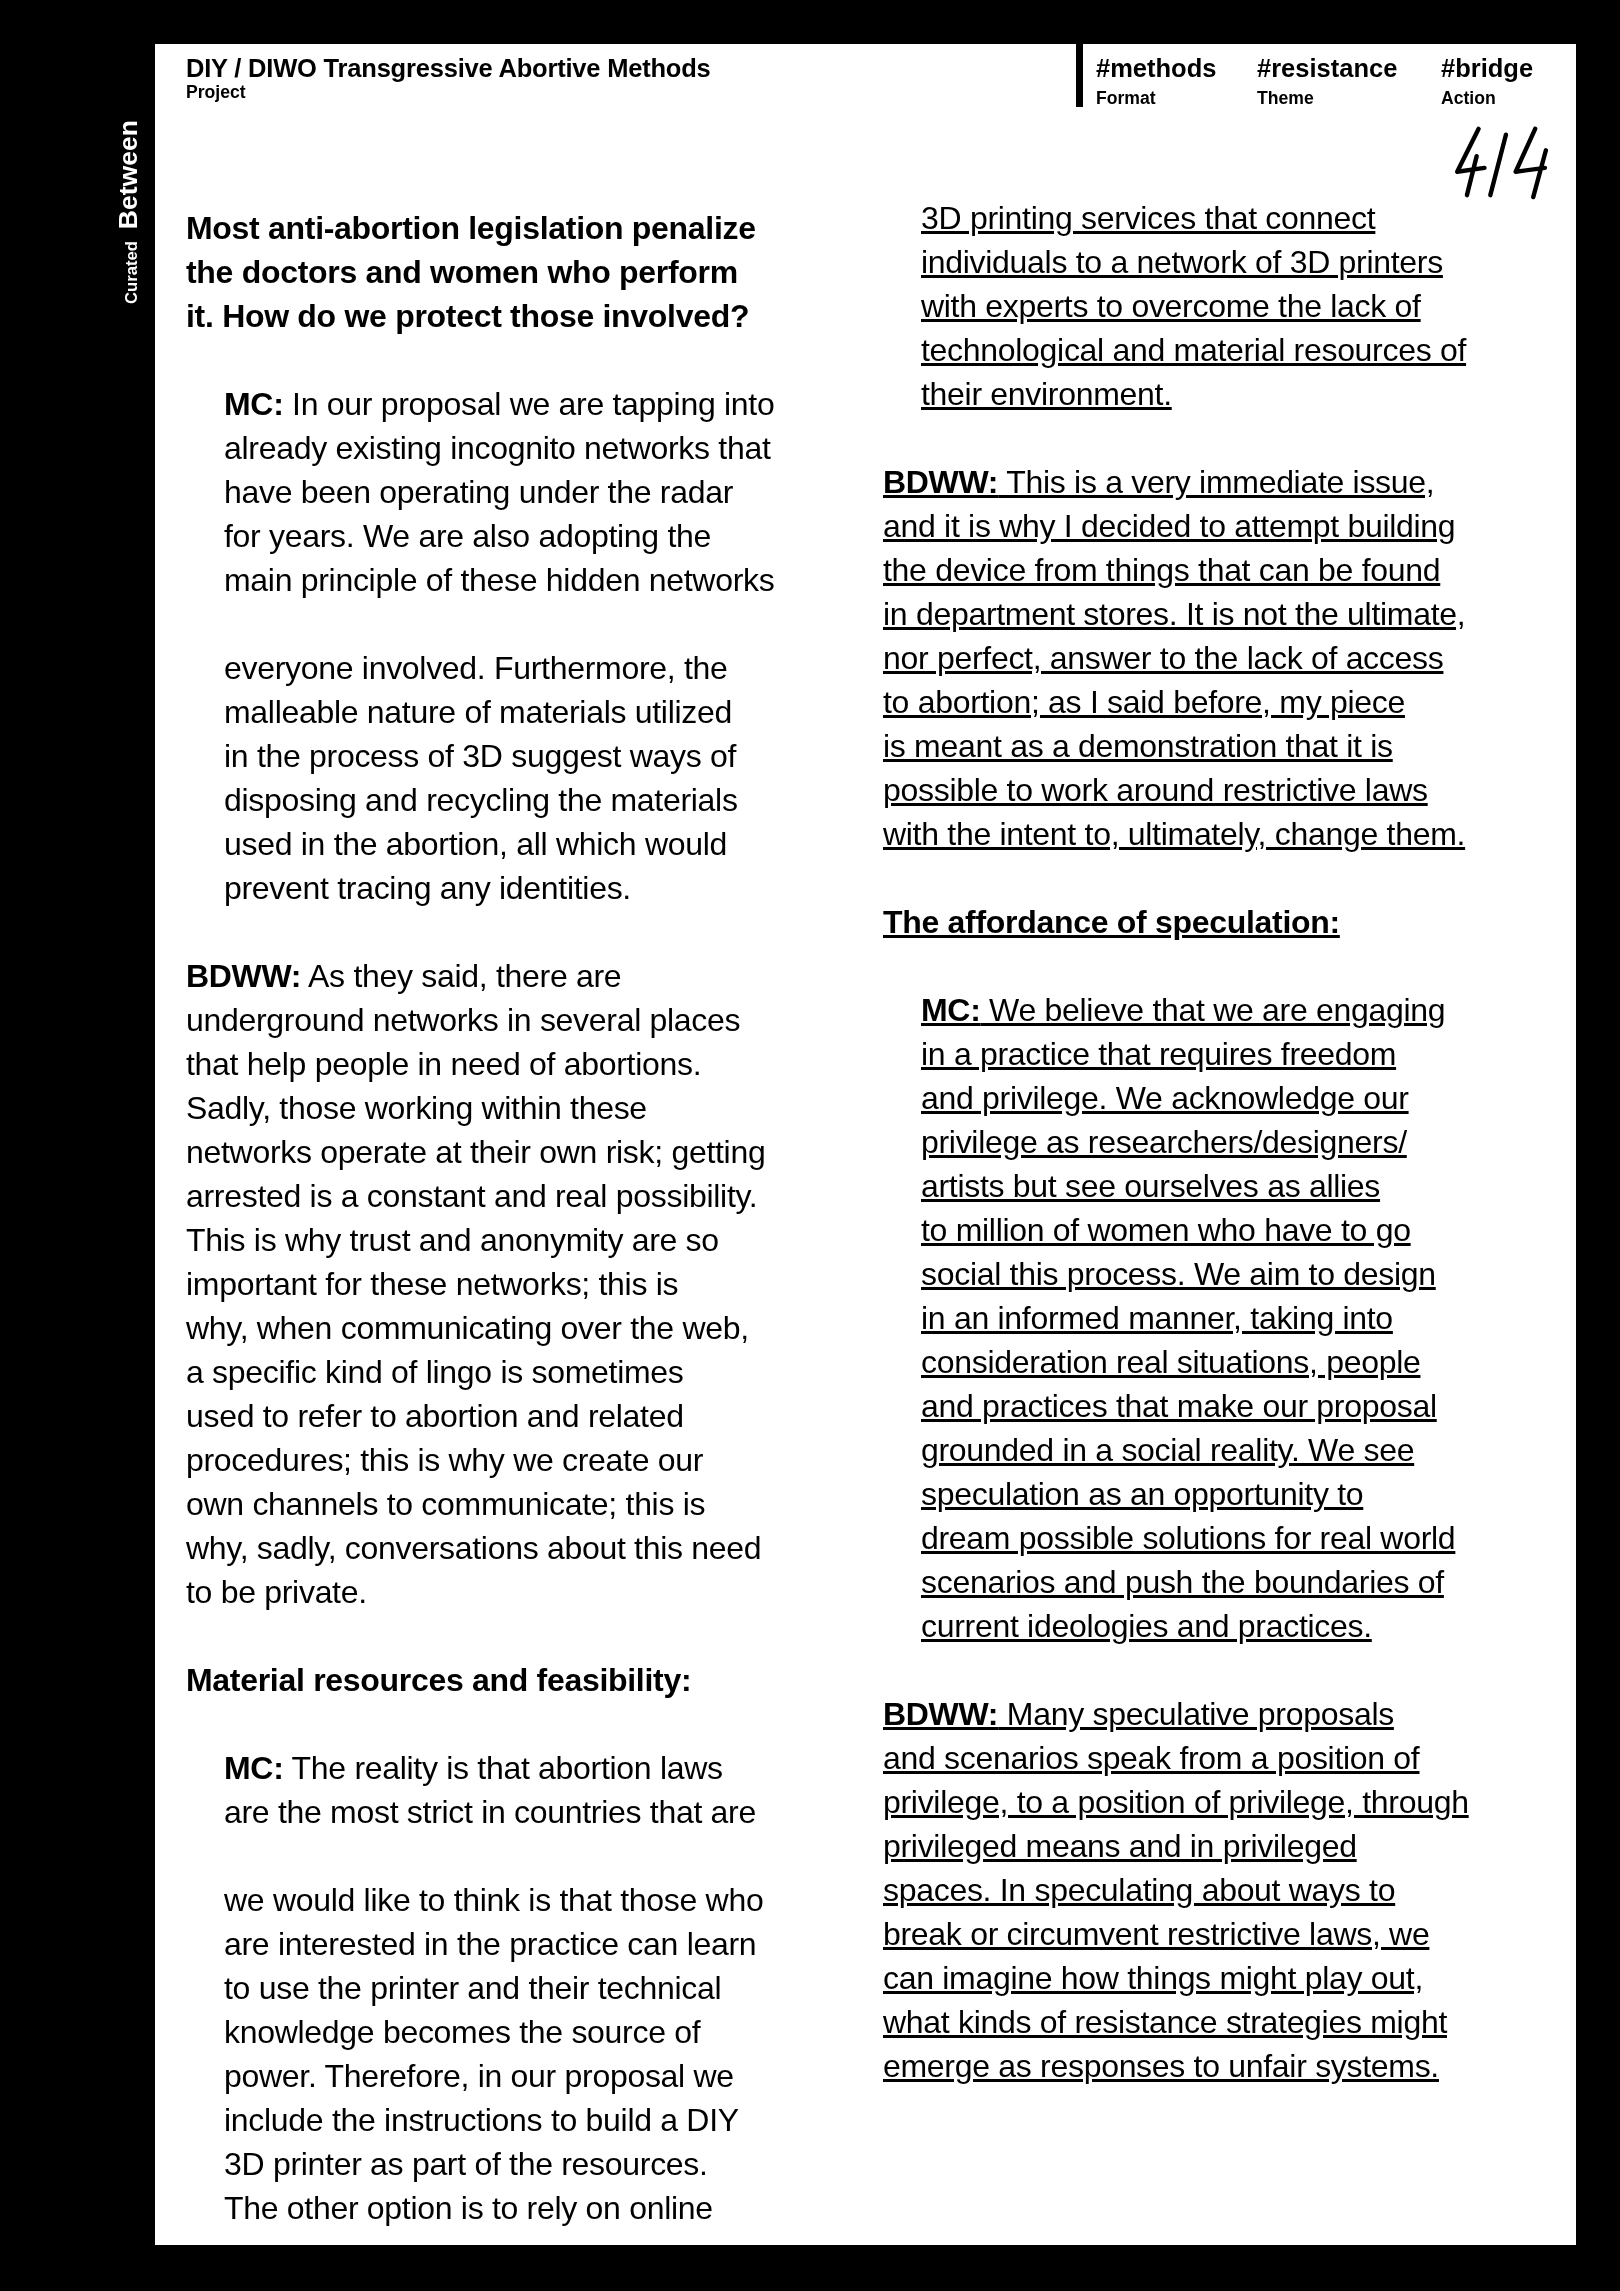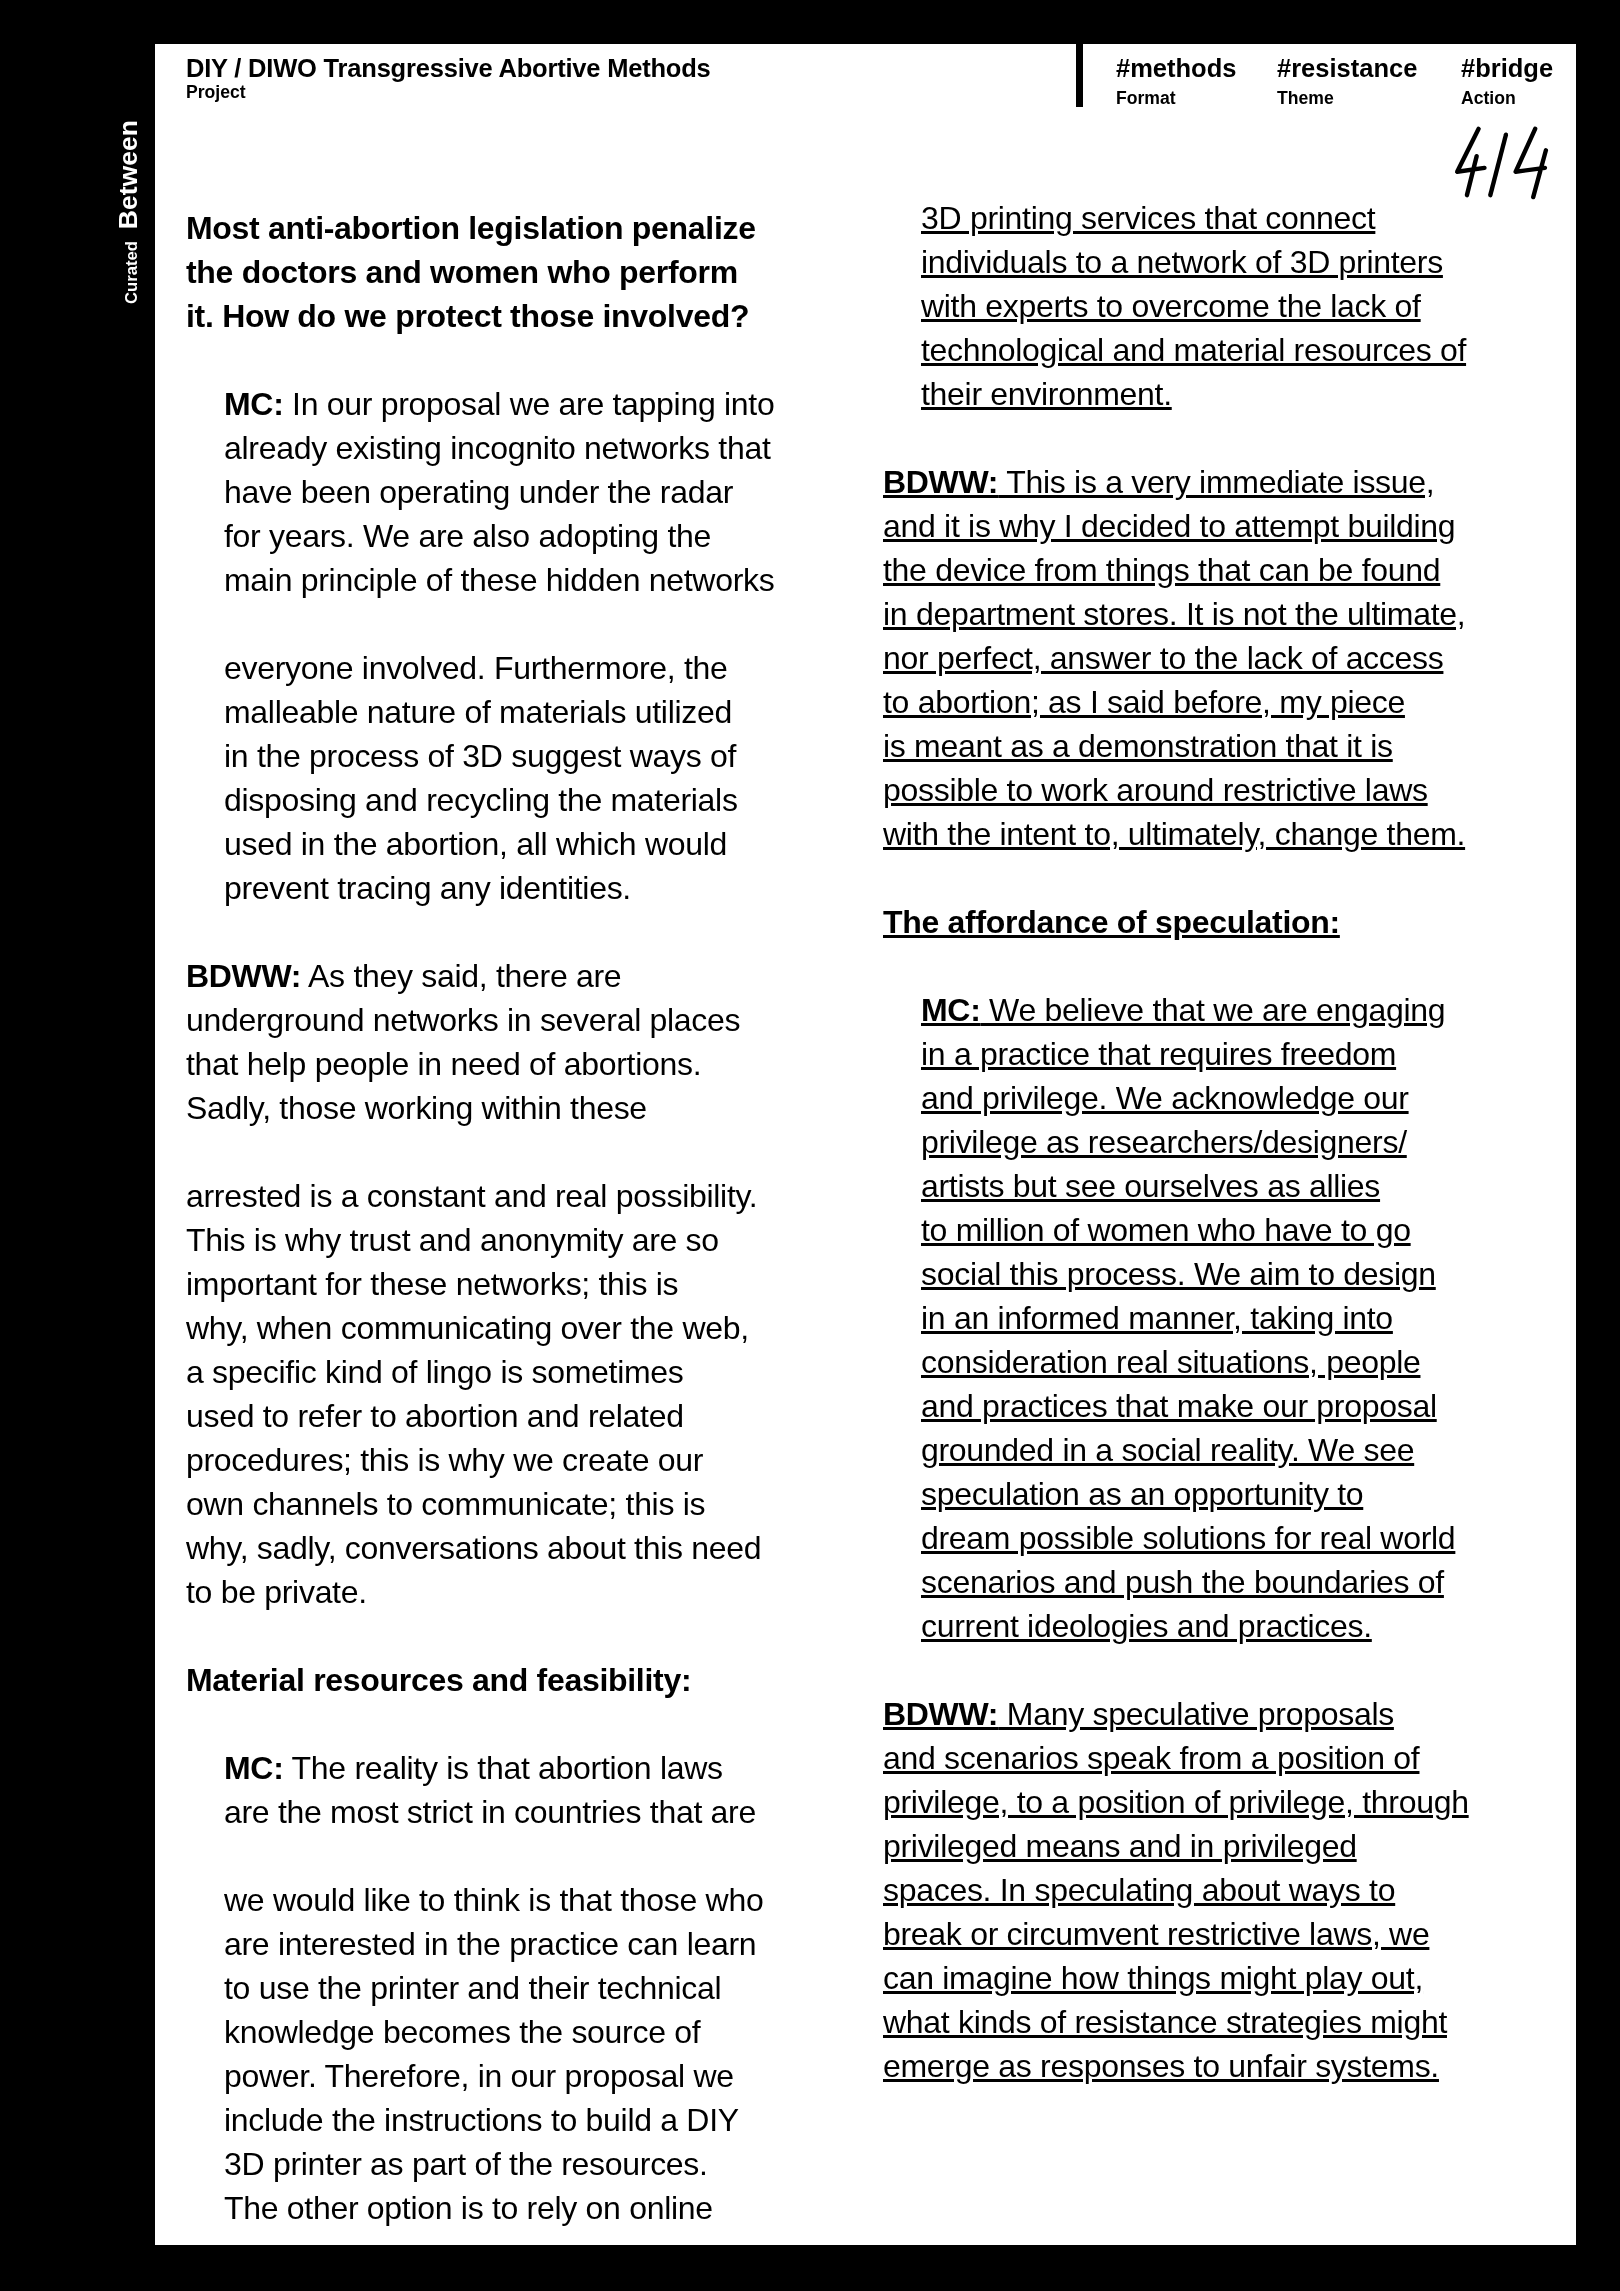--- a/index.html
+++ b/index.html
@@ -34,21 +34,21 @@
     font-size: 25.5px; font-weight: bold; letter-spacing: -0.2px;
   }
   .hdr-sub {
     position: absolute; left: 186px; top: 82px;
     font-size: 17.6px; font-weight: bold;
   }
   .hdr-bar {
     position: absolute; left: 1076px; top: 44px;
     width: 6.9px; height: 63px; background: #000;
   }
-  .tag { position: absolute; top: 54px; margin-left: 20px; }
+  .tag { position: absolute; top: 54px; }
   .tag .t { font-size: 25.5px; font-weight: bold; display: block; }
   .tag .s { font-size: 17.6px; font-weight: bold; display: block; margin-top: 4.9px; }
 
   .pagenum {
     position: absolute; left: 1449px; top: 123px;
     width: 108px; height: 78px;
   }
 
   .col {
     position: absolute;
@@ -118,21 +118,21 @@
     <span>disposing and recycling the materials</span><br>
     <span>used in the abortion, all which would</span><br>
     <span>prevent tracing any identities.</span>
   </p>
   <div class="gap"></div>
   <p>
     <span class="spk">BDWW:</span><span> As they said, there are</span><br>
     <span>underground networks in several places</span><br>
     <span>that help people in need of abortions.</span><br>
     <span>Sadly, those working within these</span><br>
-    <br>
+    <span>networks operate at their own risk; getting</span><br>
     <span>arrested is a constant and real possibility.</span><br>
     <span>This is why trust and anonymity are so</span><br>
     <span>important for these networks; this is</span><br>
     <span>why, when communicating over the web,</span><br>
     <span>a specific kind of lingo is sometimes</span><br>
     <span>used to refer to abortion and related</span><br>
     <span>procedures; this is why we create our</span><br>
     <span>own channels to communicate; this is</span><br>
     <span>why, sadly, conversations about this need</span><br>
     <span>to be private.</span>

